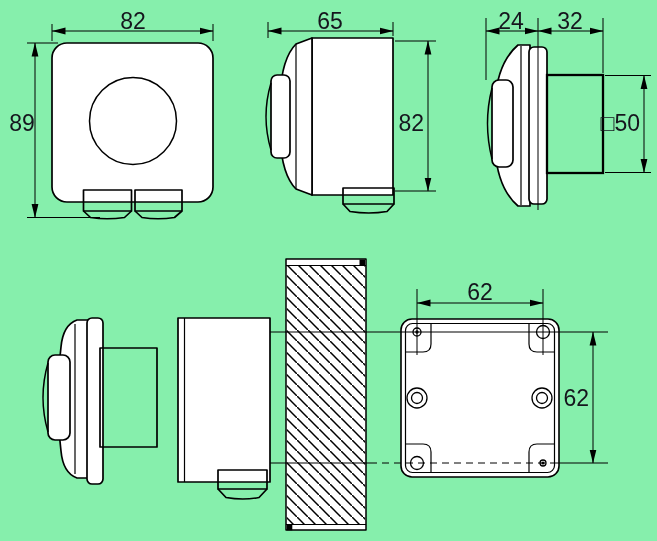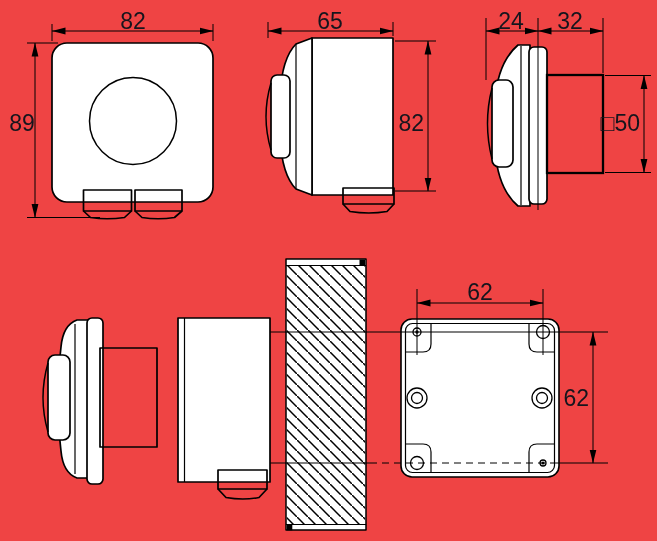--- a/index.html
+++ b/index.html
@@ -1,16 +1,16 @@
 <!DOCTYPE html>
 <html><head>
 <meta charset="utf-8">
 <style>
   html,body{margin:0;padding:0;background:#ffffff;}
-  .stage{position:relative;width:657px;height:541px;background:#ef4444;overflow:hidden;}
+  .stage{position:relative;width:657px;height:541px;background:#86efac;overflow:hidden;}
   svg{display:block;}
   .o    {fill:#ffffff;stroke:#000000;stroke-width:1.7;stroke-linejoin:round;}
   .on   {fill:none;stroke:#000000;stroke-width:1.7;stroke-linejoin:round;}
   .o2   {fill:none;stroke:#000000;stroke-width:1.5;}
   .thin {fill:none;stroke:#000000;stroke-width:1.2;}
   .thick{fill:none;stroke:#000000;stroke-width:2.3;}
   .diml {fill:none;stroke:#000000;stroke-width:1;}
   .dash {fill:none;stroke:#000000;stroke-width:1;stroke-dasharray:7 5;}
   .proj {fill:none;stroke:#000000;stroke-width:1.1;}
   .lbl  {font-family:"Liberation Sans","DejaVu Sans",sans-serif;font-size:23px;fill:#15151d;}

